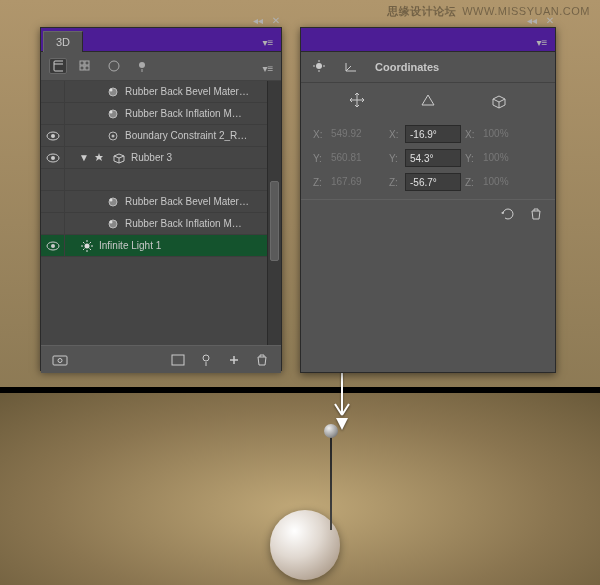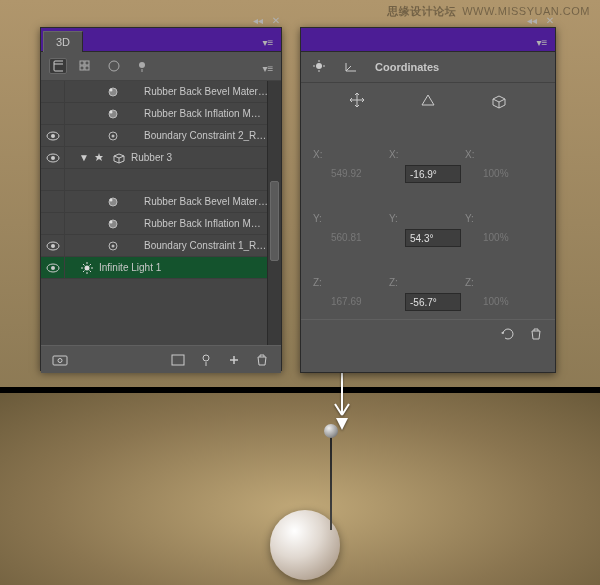--- a/index.html
+++ b/index.html
@@ -129,21 +129,21 @@
   .eye-col {
     width: 24px; height: 100%; display: flex;
     align-items: center; justify-content: center;
     border-right: 1px solid #3d3d3d;
   }
   .layer-content {
     flex: 1; display: flex; align-items: center;
     padding-left: 4px; overflow: hidden; white-space: nowrap;
   }
   .indent-1 { padding-left: 14px; }
-  .indent-2 { padding-left: 40px; gap: 19px; }
+  .indent-2 { padding-left: 40px; }
   .disclosure {
     width: 10px; display: inline-flex; justify-content: center;
     color: #ccc; margin-right: 2px;
   }
   .layer-ico {
     width: 16px; height: 14px; display: inline-flex;
     align-items: center; justify-content: center;
     margin-right: 4px;
   }
   .truncate { overflow: hidden; text-overflow: ellipsis; white-space: nowrap; }
@@ -187,21 +187,21 @@
     display: grid;
     grid-template-columns: 12px 56px 12px 56px 12px 48px;
     gap: 6px 4px;
     align-items: center;
     color: #888;
     font-size: 10px;
   }
   .coord-grid .lab { text-align: left; }
   .coord-grid .val {
     height: 18px; line-height: 18px;
-    color: #787878; padding-left: 2px; margin-top: 40px;
+    color: #787878; padding-left: 2px;
   }
   .coord-grid .val.active {
     background: #3e3e3e; border: 1px solid #2a2a2a;
     color: #e0e0e0; padding: 0 4px;
   }
   
   svg { display: block; }
 </style>
 </head>
 <body>
@@ -357,37 +357,20 @@
       <div class="layer-row">
         <div class="eye-col"></div>
         <div class="layer-content indent-2">
           <span class="layer-ico">
             <svg width="14" height="12">
               <circle cx="7" cy="6" r="4" fill="#888" stroke="#bbb"></circle>
               <circle cx="5" cy="4" r="1.5" fill="#ddd"></circle>
             </svg>
           </span>
           <span class="truncate">Rubber Back Inflation M…</span>
-        </div>
-      </div>
-      <div class="layer-row">
-        <div class="eye-col">
-          <svg width="14" height="10">
-            <ellipse cx="7" cy="5" rx="6" ry="4" fill="none" stroke="#ccc"></ellipse>
-            <circle cx="7" cy="5" r="2" fill="#ccc"></circle>
-          </svg>
-        </div>
-        <div class="layer-content indent-2">
-          <span class="layer-ico">
-            <svg width="14" height="12">
-              <circle cx="7" cy="6" r="4" fill="none" stroke="#bbb"></circle>
-              <circle cx="7" cy="6" r="1.5" fill="#bbb"></circle>
-            </svg>
-          </span>
-          <span class="truncate">Boundary Constraint 1_R…</span>
         </div>
       </div>
       <div class="layer-row selected">
         <div class="eye-col">
           <svg width="14" height="10">
             <ellipse cx="7" cy="5" rx="6" ry="4" fill="none" stroke="#ccc"></ellipse>
             <circle cx="7" cy="5" r="2" fill="#ccc"></circle>
           </svg>
         </div>
         <div class="layer-content indent-1">

